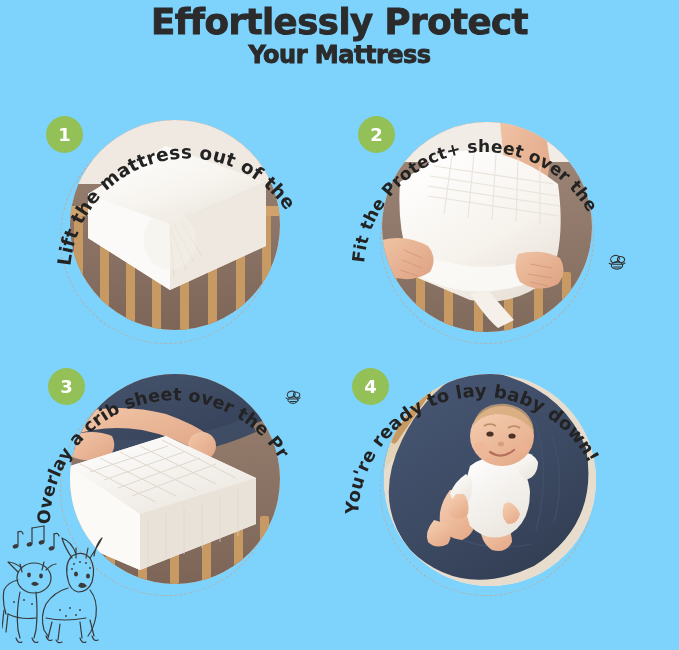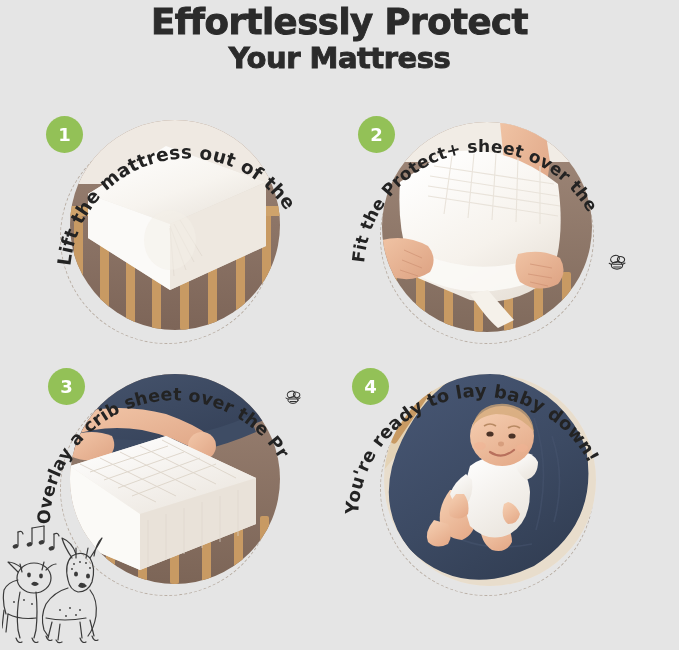--- a/index.html
+++ b/index.html
@@ -5,21 +5,21 @@
   * { box-sizing: border-box; margin: 0; padding: 0; }
   html, body {
     width: 679px; height: 650px;
     overflow: hidden;
     background: #fdf8f4;
     font-family: "Liberation Sans", sans-serif;
   }
   #page {
     position: relative;
     width: 679px; height: 650px;
-    background: #e5e5e5;
+    background: #7dd3fc;
     overflow: hidden;
     padding-left: 40px;
   }
 
   
   .title-block {
     position: absolute;
     top: 4px; left: 0; width: 679px;
     text-align: center;
     line-height: 1.04;
@@ -28,21 +28,21 @@
     letter-spacing: -0.5px;
   }
   .title-line {
     display: block;
     font-size: 35px;
     font-weight: bold;
     font-family: "DejaVu Sans", sans-serif;
     -webkit-text-stroke: 0.9px #2b2b2b;
   }
   .title-line.l1 { font-size: 35.5px; }
-  .title-line.l2 { font-size: 29px; margin-top: 2px; }
+  .title-line.l2 { font-size: 24px; margin-top: 2px; }
 
   
   .step {
     position: absolute;
     width: 320px; height: 250px;
   }
   .step.s1 { left: 22px;  top: 100px; }
   .step.s2 { left: 340px; top: 100px; }
   .step.s3 { left: 22px;  top: 352px; }
   .step.s4 { left: 340px; top: 352px; }

